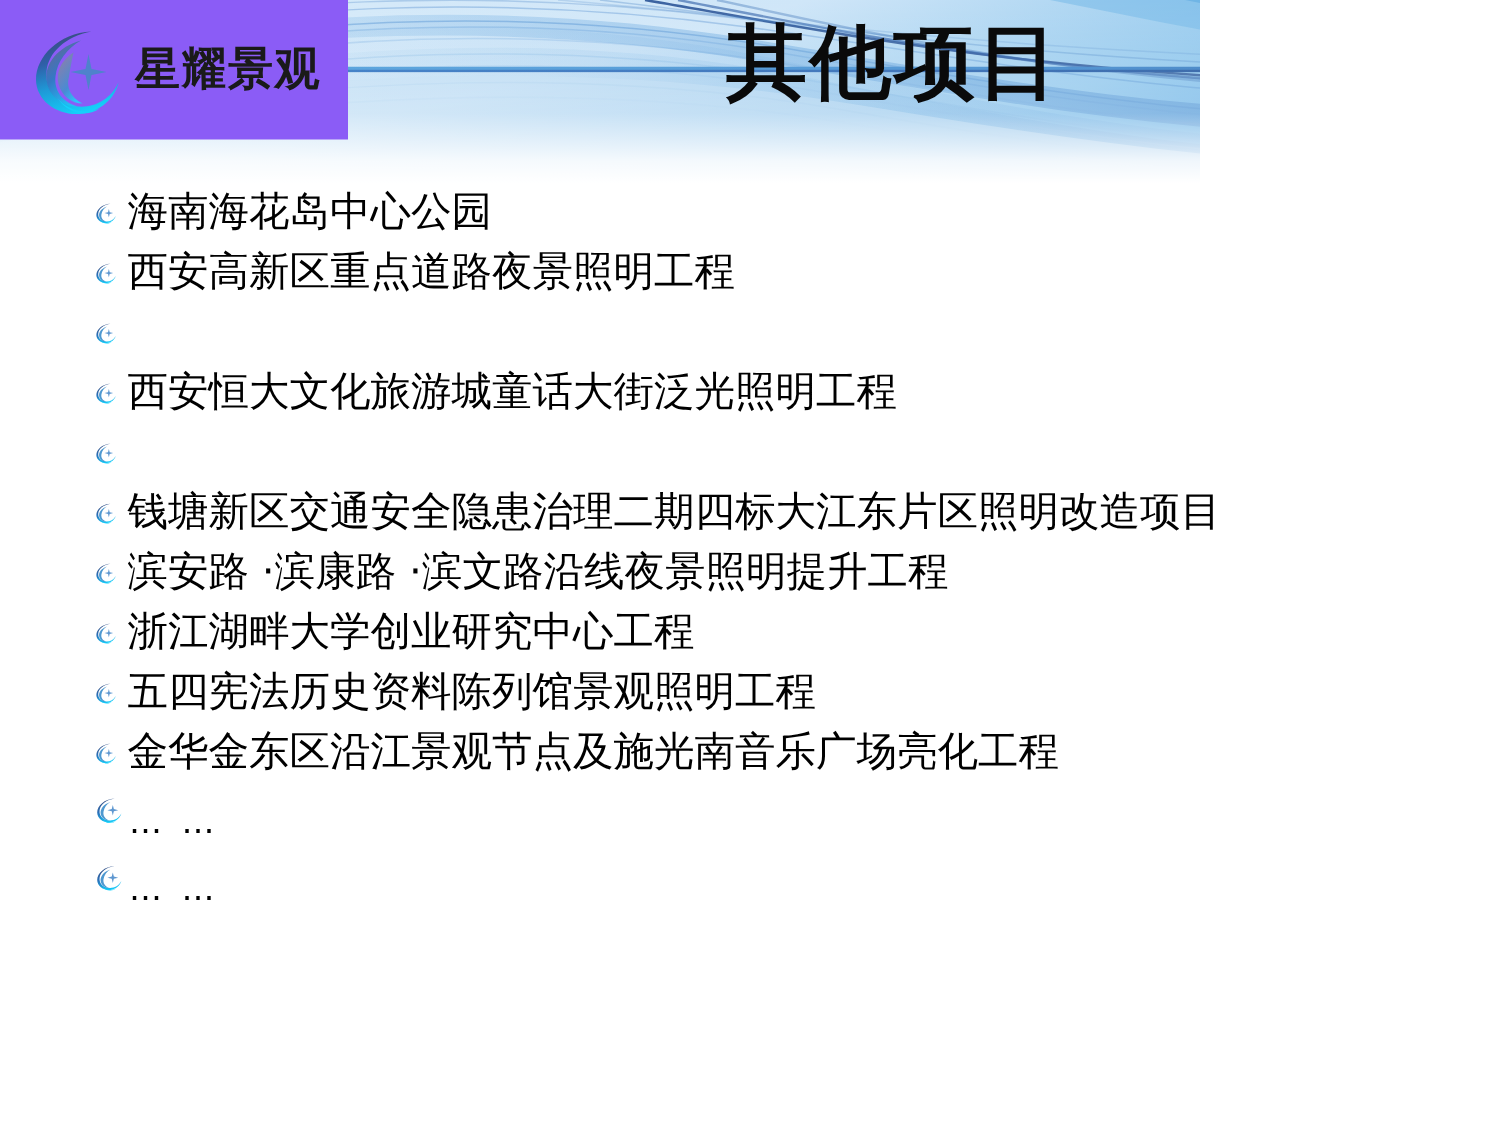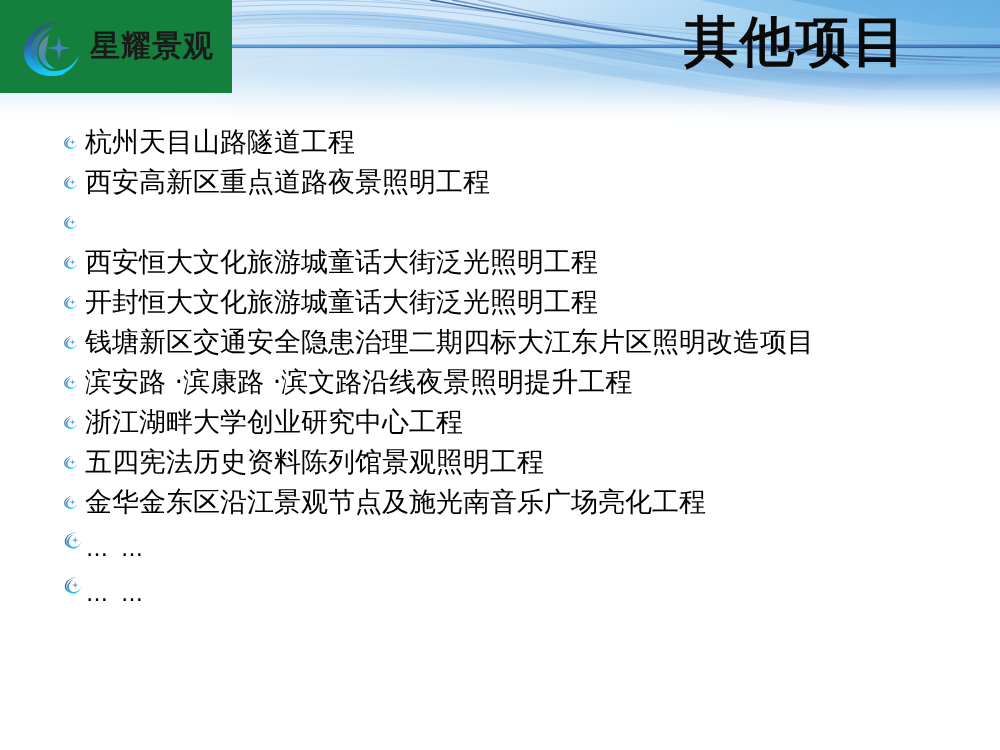--- a/index.html
+++ b/index.html
@@ -6,41 +6,41 @@
   html, body {
     width:1000px; height:750px;
     background:#ffffff;
     font-family:"Liberation Sans", "DejaVu Sans", sans-serif;
     overflow:hidden;
   }
   .slide { position:relative; width:1000px; height:750px; background:#fff; }
 
   
   .banner {
-    position:absolute; left:0; top:0; width:1000px; height:122px;
+    position:absolute; left:0; top:0; width:800px; height:122px;
     overflow:hidden;
     background:linear-gradient(to bottom,
        #cfe6f7 0%, #bfdff5 18%, #d6ecfa 42%, #e8f4fc 66%, #f7fbfe 88%, #ffffff 100%);
   }
   .banner svg { position:absolute; left:0; top:0; }
 
   .banner-title {
     position:absolute; right:92px; top:12px;
     font-size:54px; line-height:60px;
     font-weight:bold; color:#0a0a0a;
     letter-spacing:2px;
     font-family:"DejaVu Sans","Liberation Sans",sans-serif;
     white-space:nowrap;
     z-index:6;
   }
 
   
   .logo-box {
     position:absolute; left:0; top:0; width:232px; height:93px;
-    background:#15803d; z-index:8;
+    background:#8b5cf6; z-index:8;
     display:flex; align-items:center;
   }
   .logo-mark { position:relative; width:72px; height:72px; margin-left:14px; flex:0 0 auto; }
   .logo-text {
     font-size:30px; font-weight:bold; color:#1a1a1a;
     font-family:"DejaVu Serif","Liberation Serif",serif;
     letter-spacing:1px; margin-left:4px; white-space:nowrap;
   }
 
   
@@ -200,21 +200,21 @@
                 <stop offset="0%" stop-color="#3c4a78"></stop>
                 <stop offset="45%" stop-color="#2a6fb8"></stop>
                 <stop offset="100%" stop-color="#17cdfa"></stop>
               </linearGradient>
             </defs>
             <path d="M14.5,2.3 C7.6,2.6 2.8,7.2 2.8,11.6 C2.8,15.6 7,18.6 11.6,18.3 C15.3,18.0 18.2,15.2 18.9,12.4 C17.2,15.7 13.8,17.4 10.4,17.0 C6.2,16.6 4.0,13.6 4.4,10.2 C4.8,6.4 8.8,3.2 14.5,2.3 Z" fill="url(#bg1)"></path>
             <path d="M11.6,4.6 C7.2,6.0 4.7,9.2 5.1,12.4 C5.4,15.3 8.1,17.1 11.2,17.0 C8.0,16.2 6.6,13.8 7.0,11.2 C7.4,8.2 9.2,6.0 11.6,4.6 Z" fill="#2f86c8" opacity="0.85"></path>
             <path d="M5.6,15.2 C7.6,18.0 11.8,19.2 15.4,17.4 C12.6,19.6 7.8,19.2 5.6,15.2 Z" fill="#14d2fb"></path>
             <path d="M13.2,6.6 L13.9,9.4 L16.8,10.1 L13.9,10.8 L13.2,13.6 L12.5,10.8 L9.6,10.1 L12.5,9.4 Z" fill="#4c8ccb" opacity="0.9"></path>
           </svg></span>
-        <span class="bullet-text">杭州天目山路隧道工程</span>
+        <span class="bullet-text">海南海花岛中心公园</span>
       </div>
       <div class="bullet-row">
         <span class="bullet-icon"><svg width="100%" height="100%" viewBox="0 0 20 20">
             <defs>
               <linearGradient id="bg1" x1="0.2" y1="0" x2="0.6" y2="1">
                 <stop offset="0%" stop-color="#3c4a78"></stop>
                 <stop offset="45%" stop-color="#2a6fb8"></stop>
                 <stop offset="100%" stop-color="#17cdfa"></stop>
               </linearGradient>
             </defs>
@@ -263,21 +263,20 @@
                 <stop offset="0%" stop-color="#3c4a78"></stop>
                 <stop offset="45%" stop-color="#2a6fb8"></stop>
                 <stop offset="100%" stop-color="#17cdfa"></stop>
               </linearGradient>
             </defs>
             <path d="M14.5,2.3 C7.6,2.6 2.8,7.2 2.8,11.6 C2.8,15.6 7,18.6 11.6,18.3 C15.3,18.0 18.2,15.2 18.9,12.4 C17.2,15.7 13.8,17.4 10.4,17.0 C6.2,16.6 4.0,13.6 4.4,10.2 C4.8,6.4 8.8,3.2 14.5,2.3 Z" fill="url(#bg1)"></path>
             <path d="M11.6,4.6 C7.2,6.0 4.7,9.2 5.1,12.4 C5.4,15.3 8.1,17.1 11.2,17.0 C8.0,16.2 6.6,13.8 7.0,11.2 C7.4,8.2 9.2,6.0 11.6,4.6 Z" fill="#2f86c8" opacity="0.85"></path>
             <path d="M5.6,15.2 C7.6,18.0 11.8,19.2 15.4,17.4 C12.6,19.6 7.8,19.2 5.6,15.2 Z" fill="#14d2fb"></path>
             <path d="M13.2,6.6 L13.9,9.4 L16.8,10.1 L13.9,10.8 L13.2,13.6 L12.5,10.8 L9.6,10.1 L12.5,9.4 Z" fill="#4c8ccb" opacity="0.9"></path>
           </svg></span>
-        <span class="bullet-text">开封恒大文化旅游城童话大街泛光照明工程</span>
       </div>
       <div class="bullet-row">
         <span class="bullet-icon"><svg width="100%" height="100%" viewBox="0 0 20 20">
             <defs>
               <linearGradient id="bg1" x1="0.2" y1="0" x2="0.6" y2="1">
                 <stop offset="0%" stop-color="#3c4a78"></stop>
                 <stop offset="45%" stop-color="#2a6fb8"></stop>
                 <stop offset="100%" stop-color="#17cdfa"></stop>
               </linearGradient>
             </defs>

